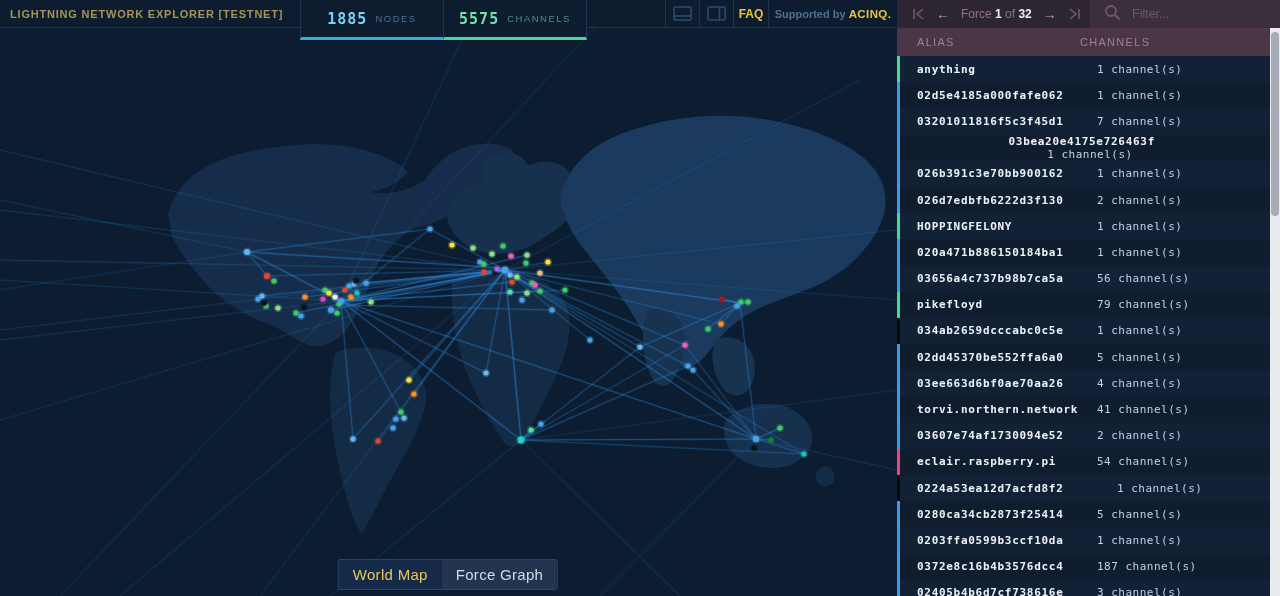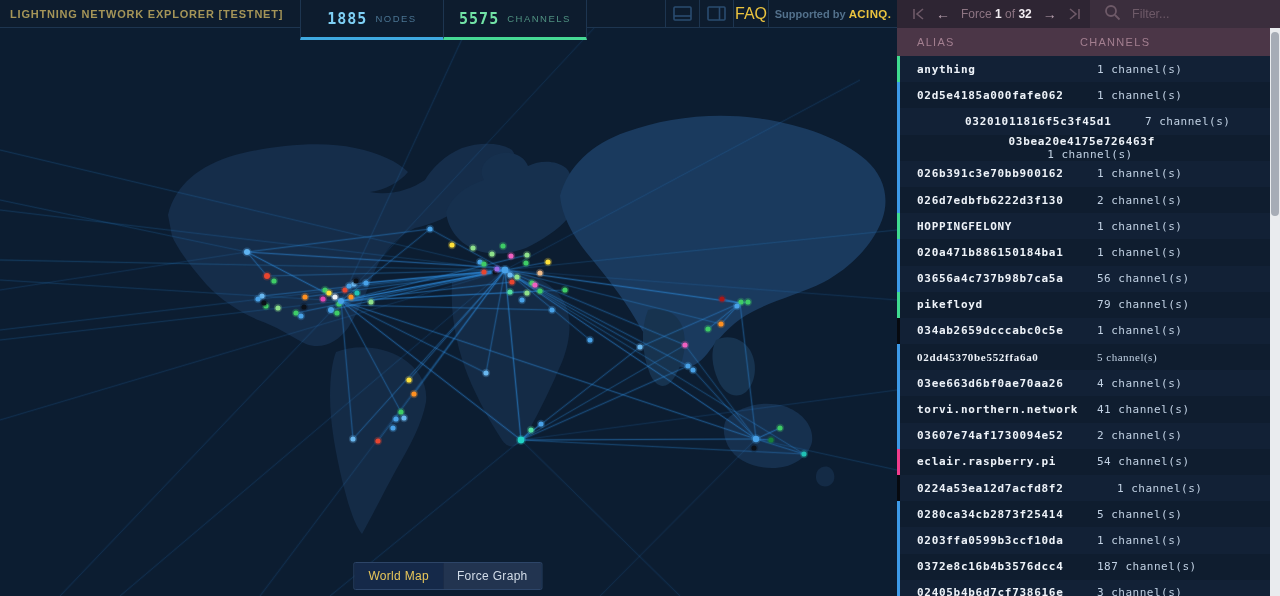--- a/index.html
+++ b/index.html
@@ -22,27 +22,27 @@
   .stat-channels{border-bottom:3px solid #46d894;}
   .stat .v{font-family:"DejaVu Sans Mono",monospace;font-weight:bold;font-size:15px;letter-spacing:1px;}
   .stat-nodes .v{color:#7ed0f5;} .stat-channels .v{color:#72e3a6;}
   .stat .l{font-size:9.5px;letter-spacing:1.5px;}
   .stat-nodes .l{color:#4a7492;} .stat-channels .l{color:#4f9181;}
 
   .top-actions{position:absolute;right:0;top:0;height:27px;display:flex;z-index:7;}
   .ta{height:27px;display:flex;align-items:center;justify-content:center;border-left:1px solid #1d3550;font-weight:bold;}
   .icon-btn{width:33px;cursor:pointer;}
   .icon-btn svg{display:block;}
-  .faq{width:34px;color:#eac33f;font-weight:normal;font-size:16px;cursor:pointer;}
+  .faq{width:34px;color:#eac33f;font-weight:bold;font-size:12px;cursor:pointer;}
   .supported{width:128px;font-size:11px;color:#53718c;white-space:nowrap;}
   .supported b{color:#eac33f;font-size:11.5px;letter-spacing:.4px;cursor:pointer;}
 
   .view-tabs{position:absolute;left:448px;bottom:6px;transform:translateX(-50%);display:flex;
              border:1px solid #2d4568;border-radius:2px;overflow:hidden;z-index:6;}
-  .vtab{padding:6px 14px;font-size:12px;letter-spacing:.3px;cursor:pointer;}
+  .vtab{padding:6px 14px;font-size:15px;letter-spacing:.3px;cursor:pointer;}
   .vtab.active{background:#152949;color:#e9c75a;}
   .vtab.inactive{background:#223450;color:#d2dce8;}
 
   
   .side-panel{position:absolute;left:897px;top:0;width:383px;height:596px;background:#0f1d30;overflow:hidden;}
   .pagination{height:28px;background:#2e2533;display:flex;align-items:stretch;}
   .pg-left{width:193px;display:flex;align-items:center;gap:11px;padding-left:15px;box-sizing:border-box;}
   .pg-btn{display:flex;align-items:center;justify-content:center;cursor:pointer;color:#6e5a68;}
   .pg-arrow{color:#b9a2b0;font-size:14px;line-height:1;}
   .pg-text{font-size:12px;color:#8d7583;white-space:nowrap;}
@@ -495,21 +495,21 @@
   <div class="row" style="border-left-color: rgb(63, 219, 144);">
     <span class="alias">anything</span>
     <span class="chan">1 channel(s)</span>
   </div>
 
   <div class="row" style="border-left-color: rgb(61, 154, 232);">
     <span class="alias">02d5e4185a000fafe062</span>
     <span class="chan">1 channel(s)</span>
   </div>
 
-  <div class="row" style="border-left-color: rgb(61, 154, 232); padding-left: 48px;">
+  <div class="row" style="border-left-color: rgb(61, 154, 232);">
     <span class="alias">03201011816f5c3f45d1</span>
     <span class="chan">7 channel(s)</span>
   </div>
 
   <div class="row" style="border-left-color: rgb(61, 154, 232); flex-direction: column;">
     <span class="alias">03bea20e4175e726463f</span>
     <span class="chan">1 channel(s)</span>
   </div>
 
   <div class="row" style="border-left-color: rgb(61, 154, 232);">
@@ -540,21 +540,21 @@
   <div class="row" style="border-left-color: rgb(63, 219, 144);">
     <span class="alias">pikefloyd</span>
     <span class="chan">79 channel(s)</span>
   </div>
 
   <div class="row" style="border-left-color: rgb(6, 9, 15);">
     <span class="alias">034ab2659dcccabc0c5e</span>
     <span class="chan">1 channel(s)</span>
   </div>
 
-  <div class="row" style="border-left-color: rgb(61, 154, 232); font-family: Liberation Serif, serif;">
+  <div class="row" style="border-left-color: rgb(61, 154, 232);">
     <span class="alias">02dd45370be552ffa6a0</span>
     <span class="chan">5 channel(s)</span>
   </div>
 
   <div class="row" style="border-left-color: rgb(61, 154, 232);">
     <span class="alias">03ee663d6bf0ae70aa26</span>
     <span class="chan">4 channel(s)</span>
   </div>
 
   <div class="row" style="border-left-color: rgb(61, 154, 232);">

